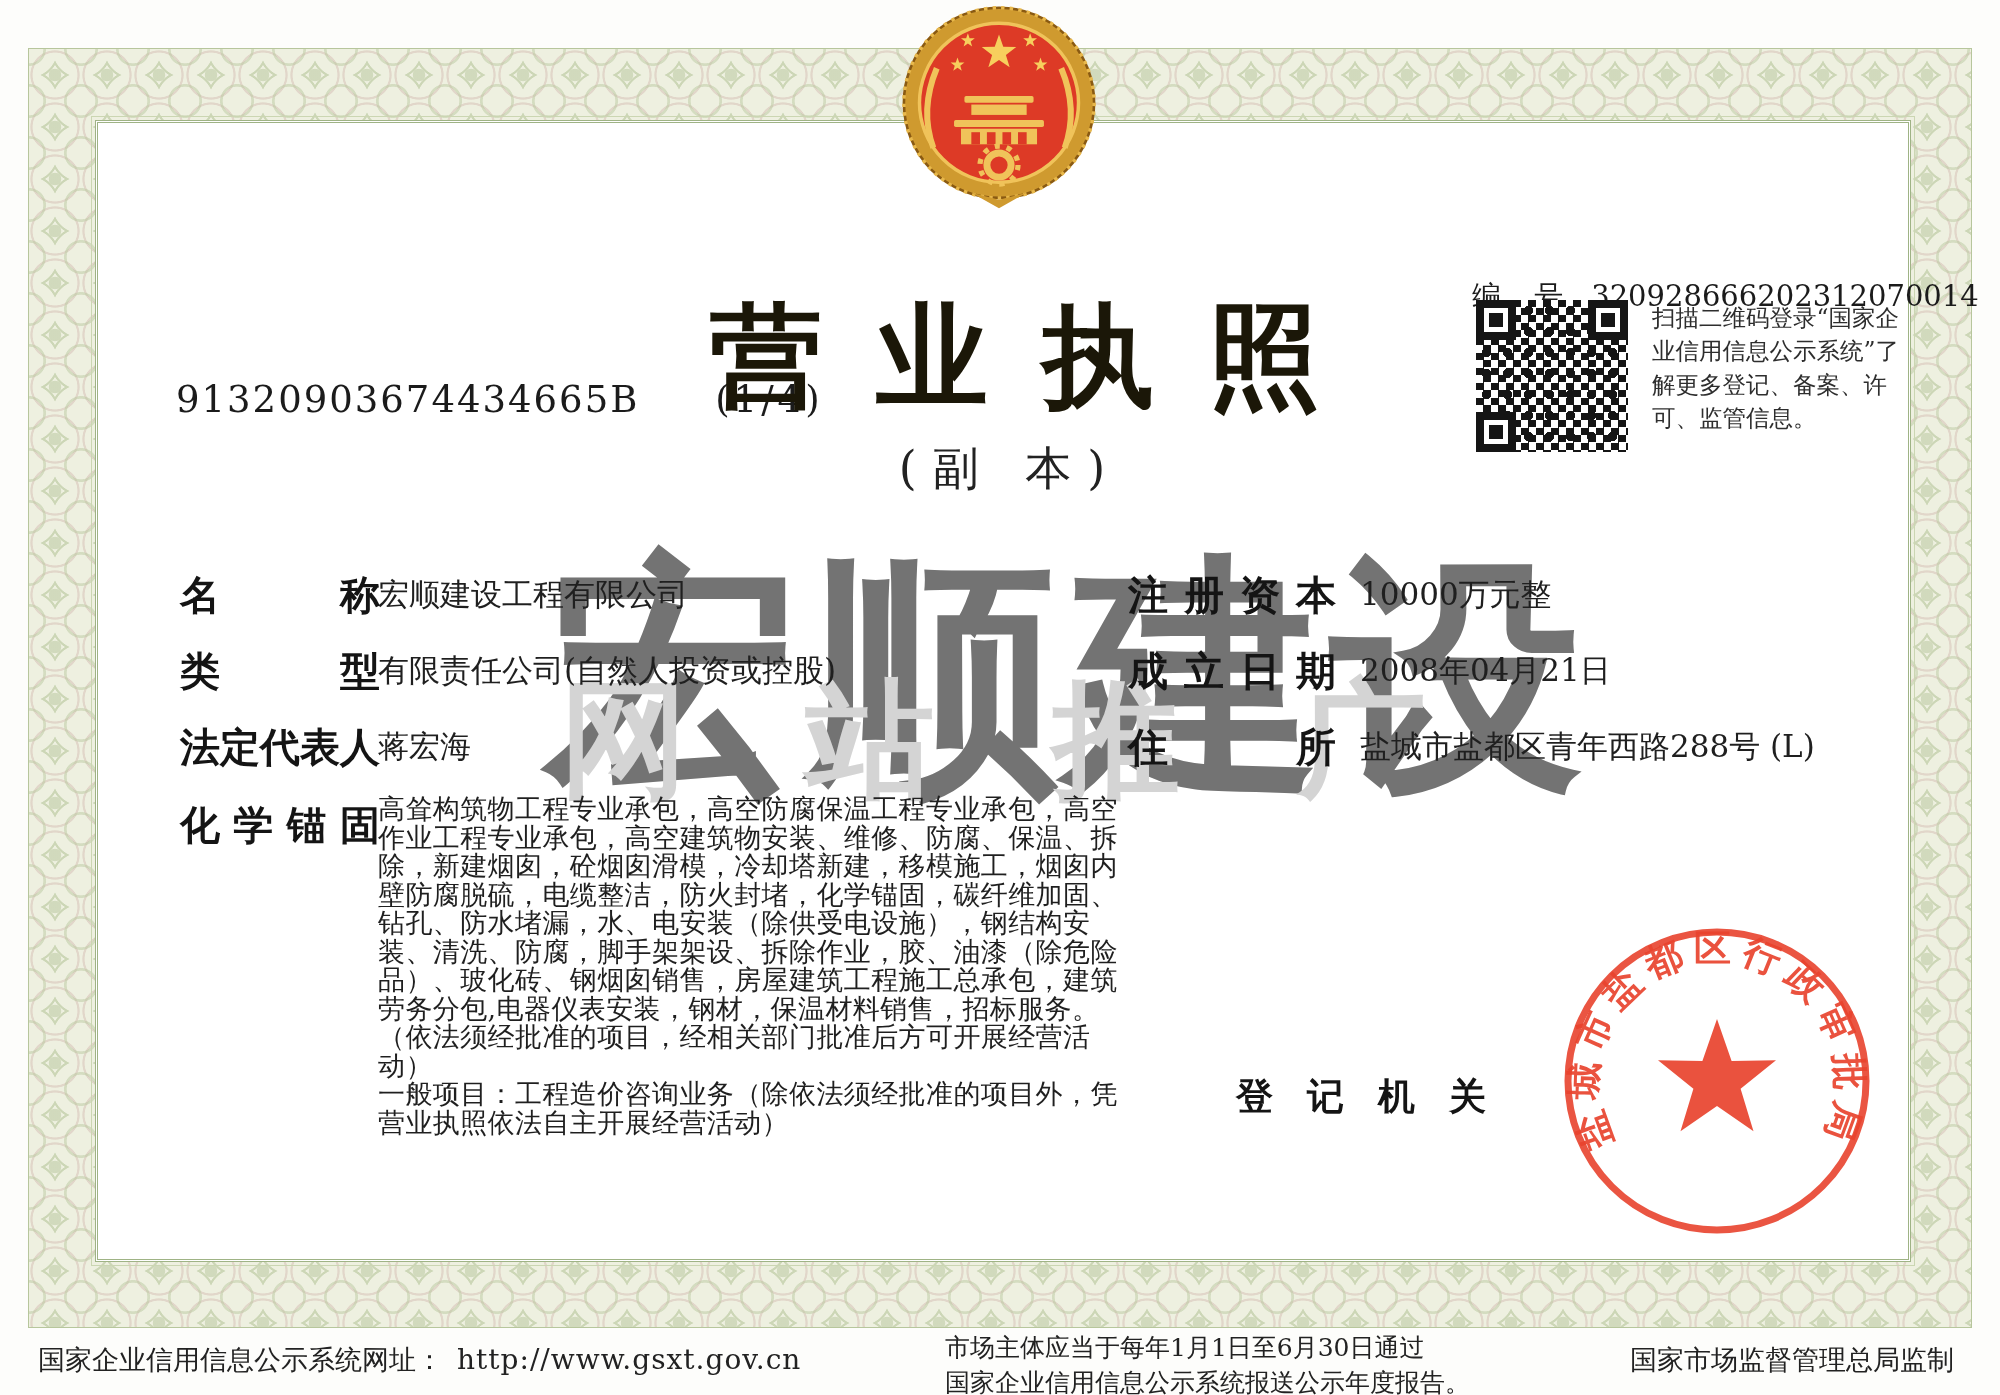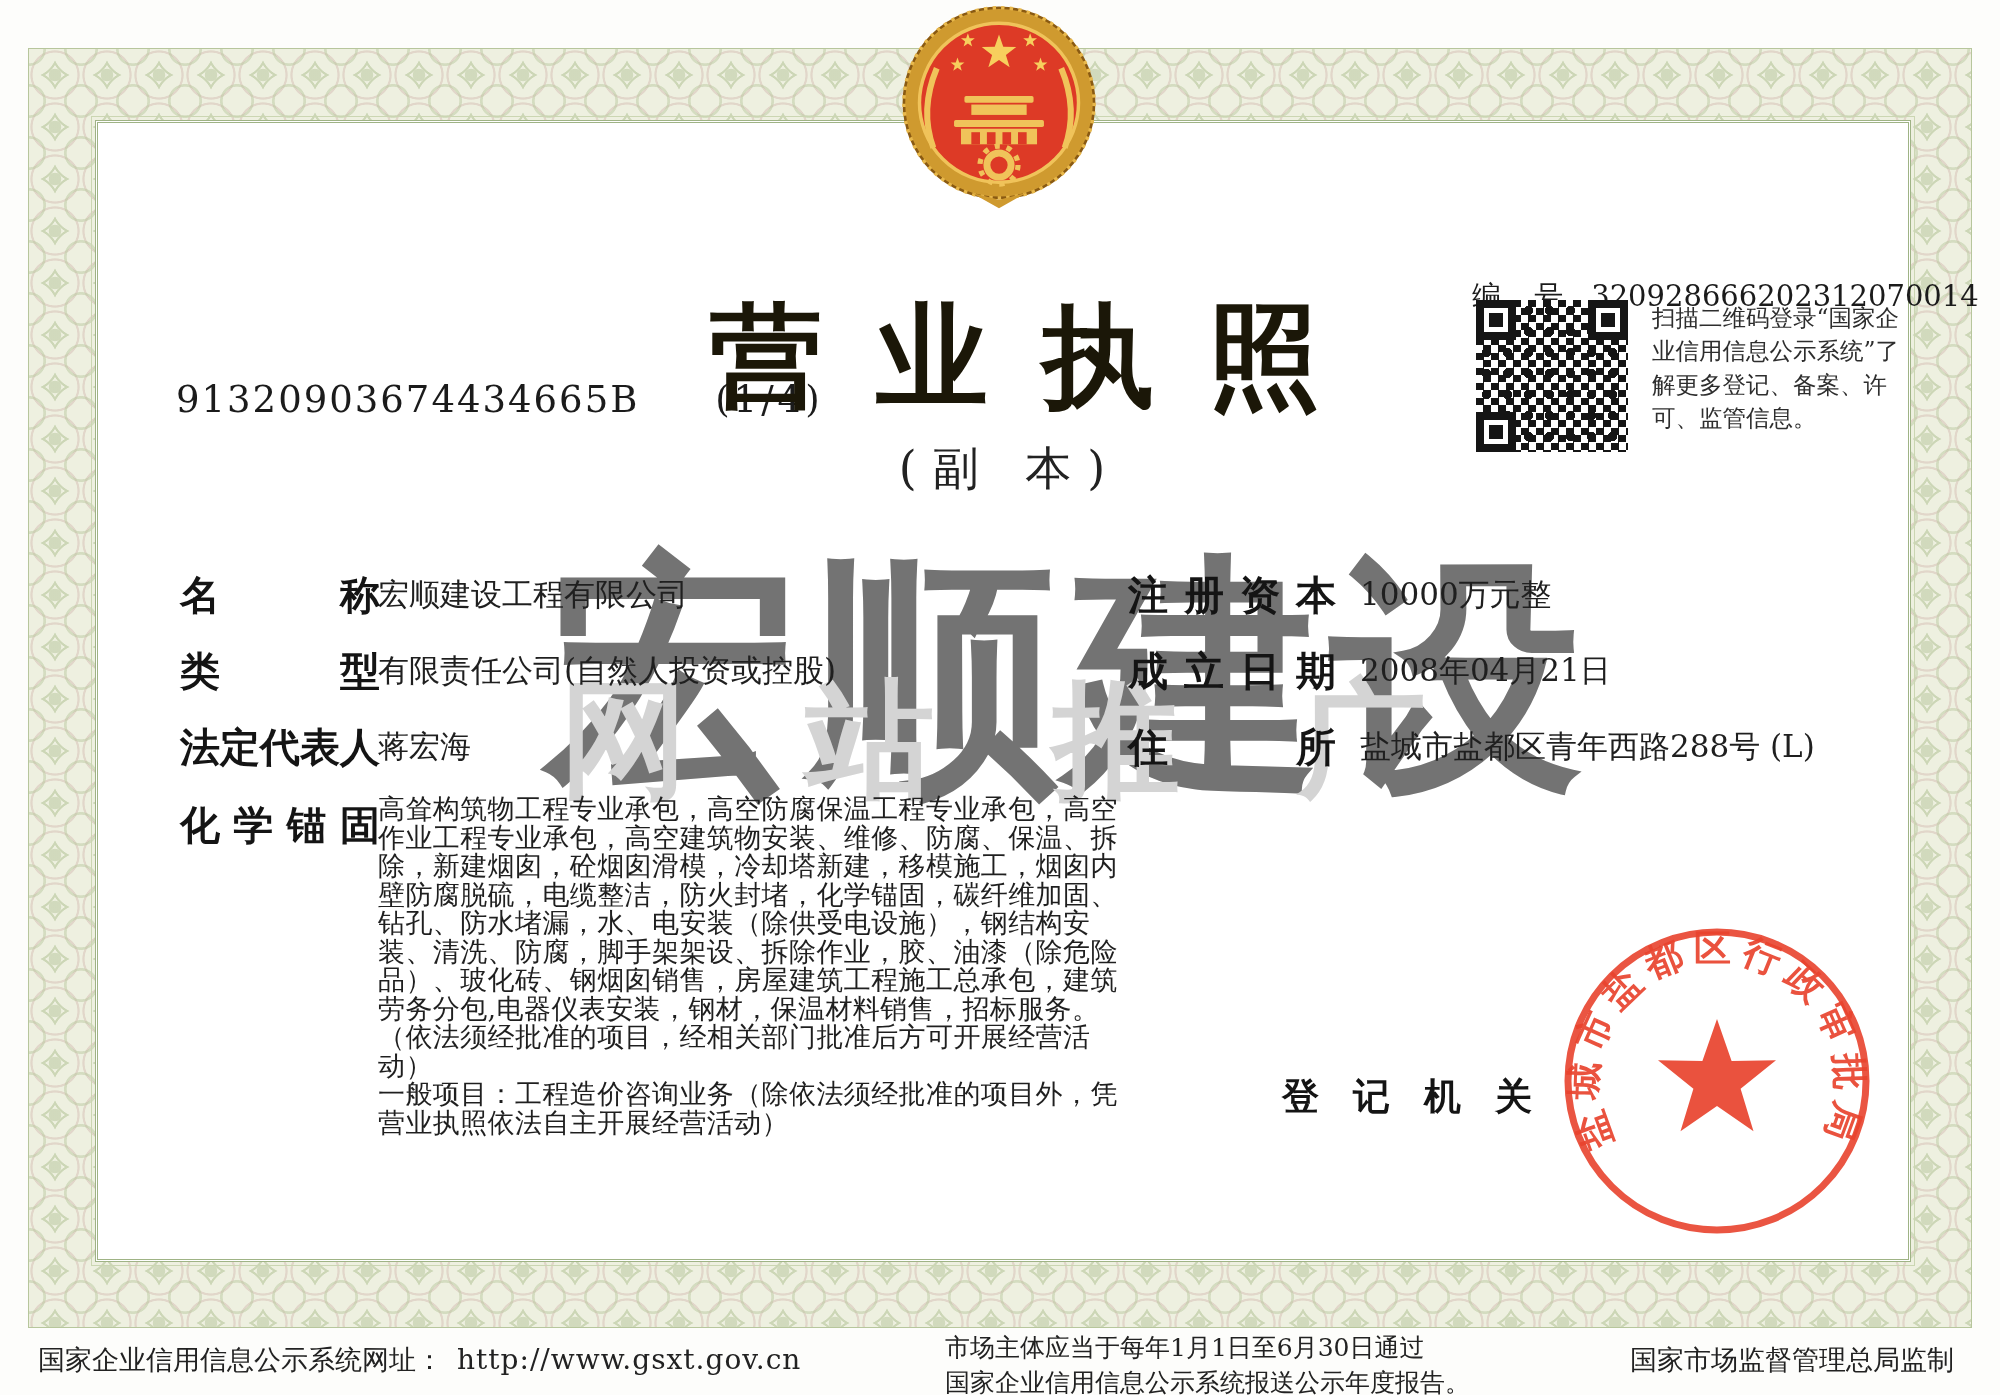--- a/index.html
+++ b/index.html
@@ -149,21 +149,21 @@
 
   <div class="z flabel" style="left:1128px;top:568px;width:208px">注册资本</div>
   <div class="z fvalue" style="left:1360px;top:574px">10000万元整</div>
 
   <div class="z flabel" style="left:1128px;top:644px;width:208px">成立日期</div>
   <div class="z fvalue" style="left:1360px;top:650px">2008年04月21日</div>
 
   <div class="z flabel" style="left:1128px;top:720px;width:208px">住所</div>
   <div class="z fvalue" style="left:1360px;top:726px">盐城市盐都区青年西路288号 (L)</div>
 
-  <div class="z flabel authority" style="left:1282px;top:1072px;font-size:37px">登记机关</div>
+  <div class="z flabel authority" style="left:1236px;top:1072px;font-size:37px">登记机关</div>
 
   <svg class="seal z" width="320" height="320" viewBox="0 0 320 320">
     <circle cx="160" cy="160" r="149" fill="none" stroke="#e8432e" stroke-width="7" stroke-opacity="0.9"></circle>
     <path d="M160,98 L174.6,140.1 L219,139.2 L183.6,167.7 L196.5,210.3 L160,185 L123.5,210.3 L136.4,167.7 L101,139.2 L145.4,140.1 Z" fill="#e8432e" fill-opacity="0.92"></path>
     <defs>
       <path id="sealArc" d="M61.7,228.8 A120,120 0 1 1 258.3,228.8" fill="none"></path>
     </defs>
     <text font-size="37" fill="#e8432e" fill-opacity="0.92" letter-spacing="9" font-family="DejaVu Serif, Liberation Serif, serif" font-weight="bold">
       <textPath href="#sealArc" startOffset="50%" text-anchor="middle">盐城市盐都区行政审批局</textPath>
     </text>

